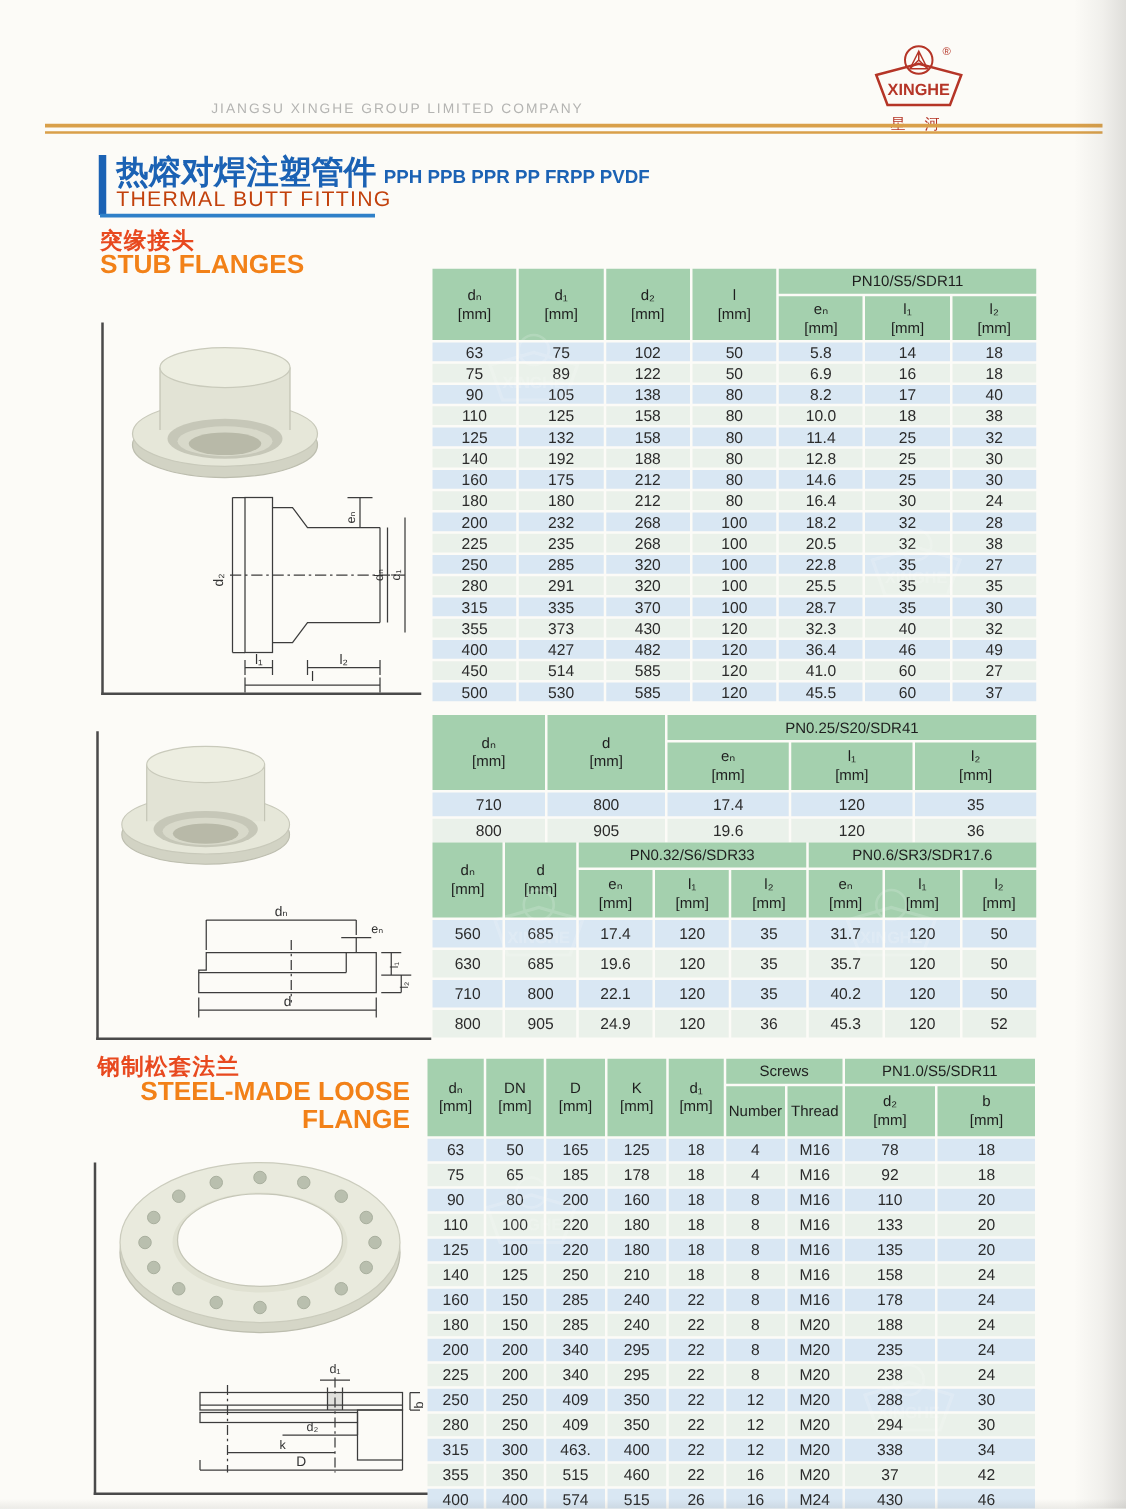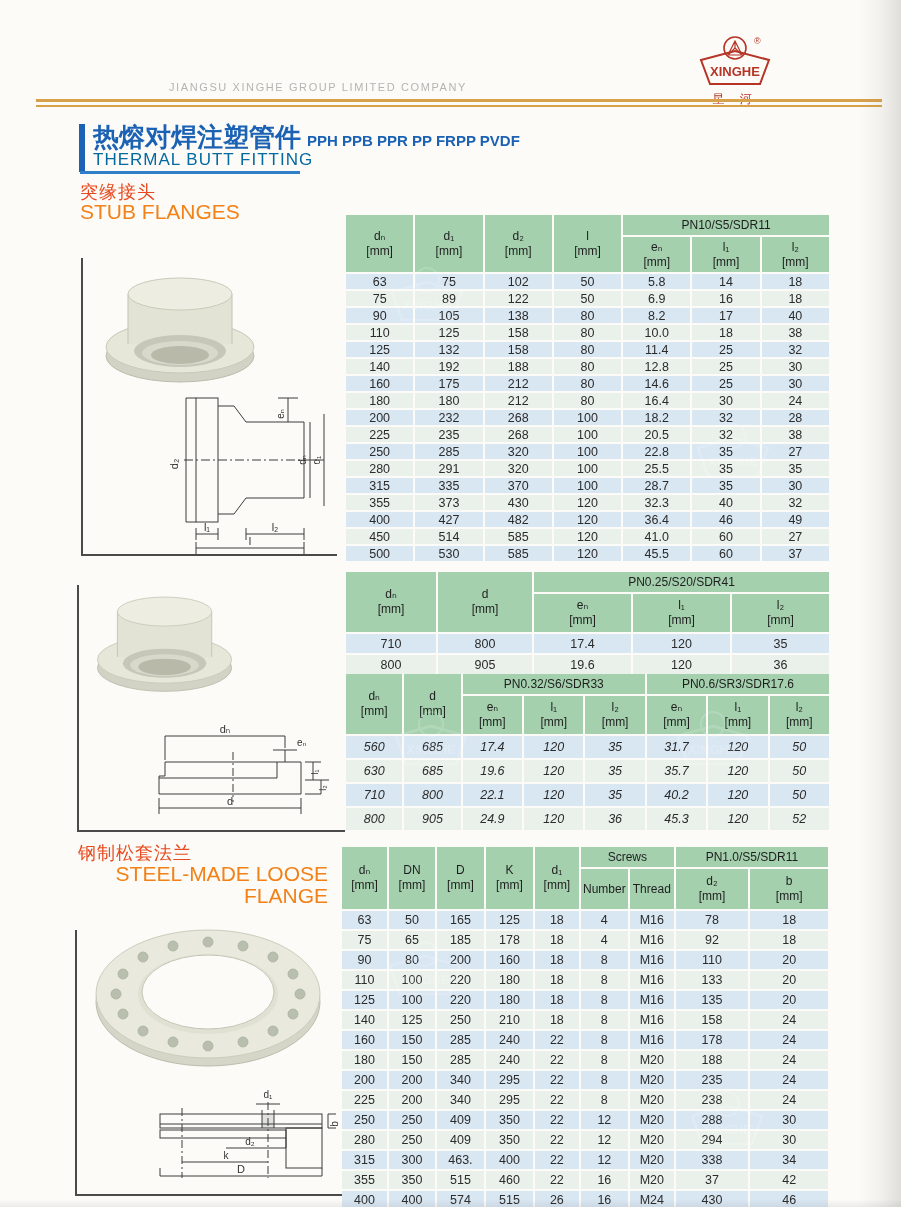--- a/index.html
+++ b/index.html
@@ -10,44 +10,44 @@
   
   .company-cn{font-size:27px;font-weight:bold;font-style:italic;color:#3f64b4;letter-spacing:3px;white-space:nowrap;}
   .company-en{font-size:11px;color:#b4b4b2;letter-spacing:1.6px;white-space:nowrap;}
   .gold-rule{background:#d9a04a;}
 
   
   .title-bar{width:6px;height:48px;background:#1b62b4;}
   .title-row{white-space:nowrap;}
   .title-cn{font-size:26px;font-weight:bold;color:#1b62b4;}
   .title-mat{font-size:15px;font-weight:bold;color:#1b62b4;margin-left:6px;}
-  .title-en{font-size:17px;color:#0369a1;letter-spacing:1px;}
+  .title-en{font-size:17px;color:#c2410c;letter-spacing:1px;}
   .blue-underline{height:3px;background:#2f80c8;}
 
-  .sec-cn{font-size:18px;font-weight:normal;color:#e8491f;letter-spacing:1px;}
-  .sec-en{font-size:21px;font-weight:normal;color:#f28118;line-height:1.05;}
+  .sec-cn{font-size:18px;font-weight:bold;color:#e8491f;letter-spacing:1px;}
+  .sec-en{font-size:21px;font-weight:bold;color:#f28118;line-height:1.05;}
 
   
   .vline{width:2px;background:#4a4a4a;}
   .hline{height:2px;background:#4a4a4a;}
 
   
   .dtable{position:absolute;border-collapse:separate;border-spacing:2px;table-layout:fixed;}
   .dtable th{background:#a4d0ae;font-weight:normal;font-size:12px;line-height:1.25;
              text-align:center;vertical-align:middle;white-space:pre-line;padding:1px 0;color:#1e1e1e;}
   .dtable td{font-size:12.5px;text-align:center;vertical-align:middle;padding:0;color:#2b2b2b;}
   .dtable tbody tr:nth-child(odd) td{background:#d9e7f3;}
   .dtable tbody tr:nth-child(even) td{background:#eaf1ea;}
   .dtable thead tr.h1 th{height:18px;}
   .t1 thead tr.h2 th{height:33px;}
   .t2 thead tr.h2 th,.t3 thead tr.h2 th{height:36px;}
   .t4 thead tr.h2 th{height:38px;}
   .t1 td{height:15px;}
   .t2 td{height:19px;}
-  .t3 td{height:22px;font-style:italic;}
+  .t3 td{height:22px;}
   .t4 td{height:18px;}
 
   
   svg text{font-family:"Liberation Sans","DejaVu Sans",sans-serif;}
   .wm{opacity:.16;pointer-events:none;}
 
   .edge-right{right:0;top:0;width:42px;height:100%;
      background:linear-gradient(to right,rgba(90,90,88,0) 0%,rgba(90,90,88,.07) 55%,rgba(90,90,88,.18) 100%);}
   .edge-bottom{left:0;bottom:0;width:100%;height:8px;
      background:linear-gradient(to bottom,rgba(90,90,88,0),rgba(90,90,88,.10));}

